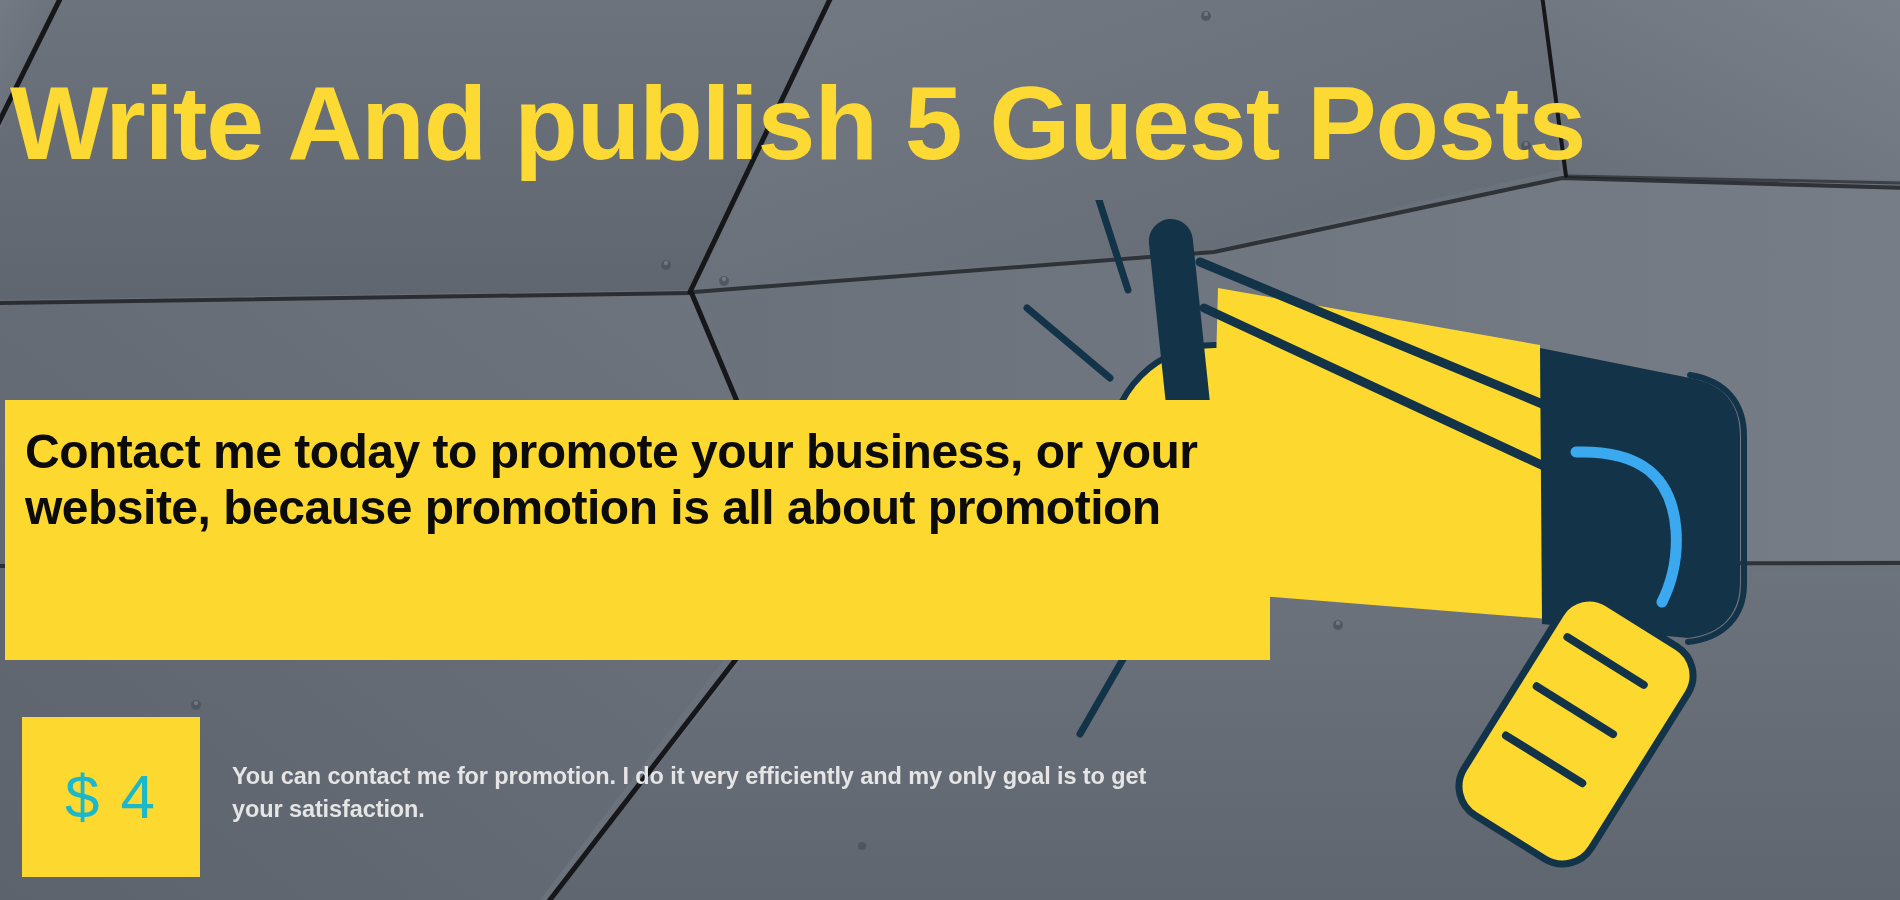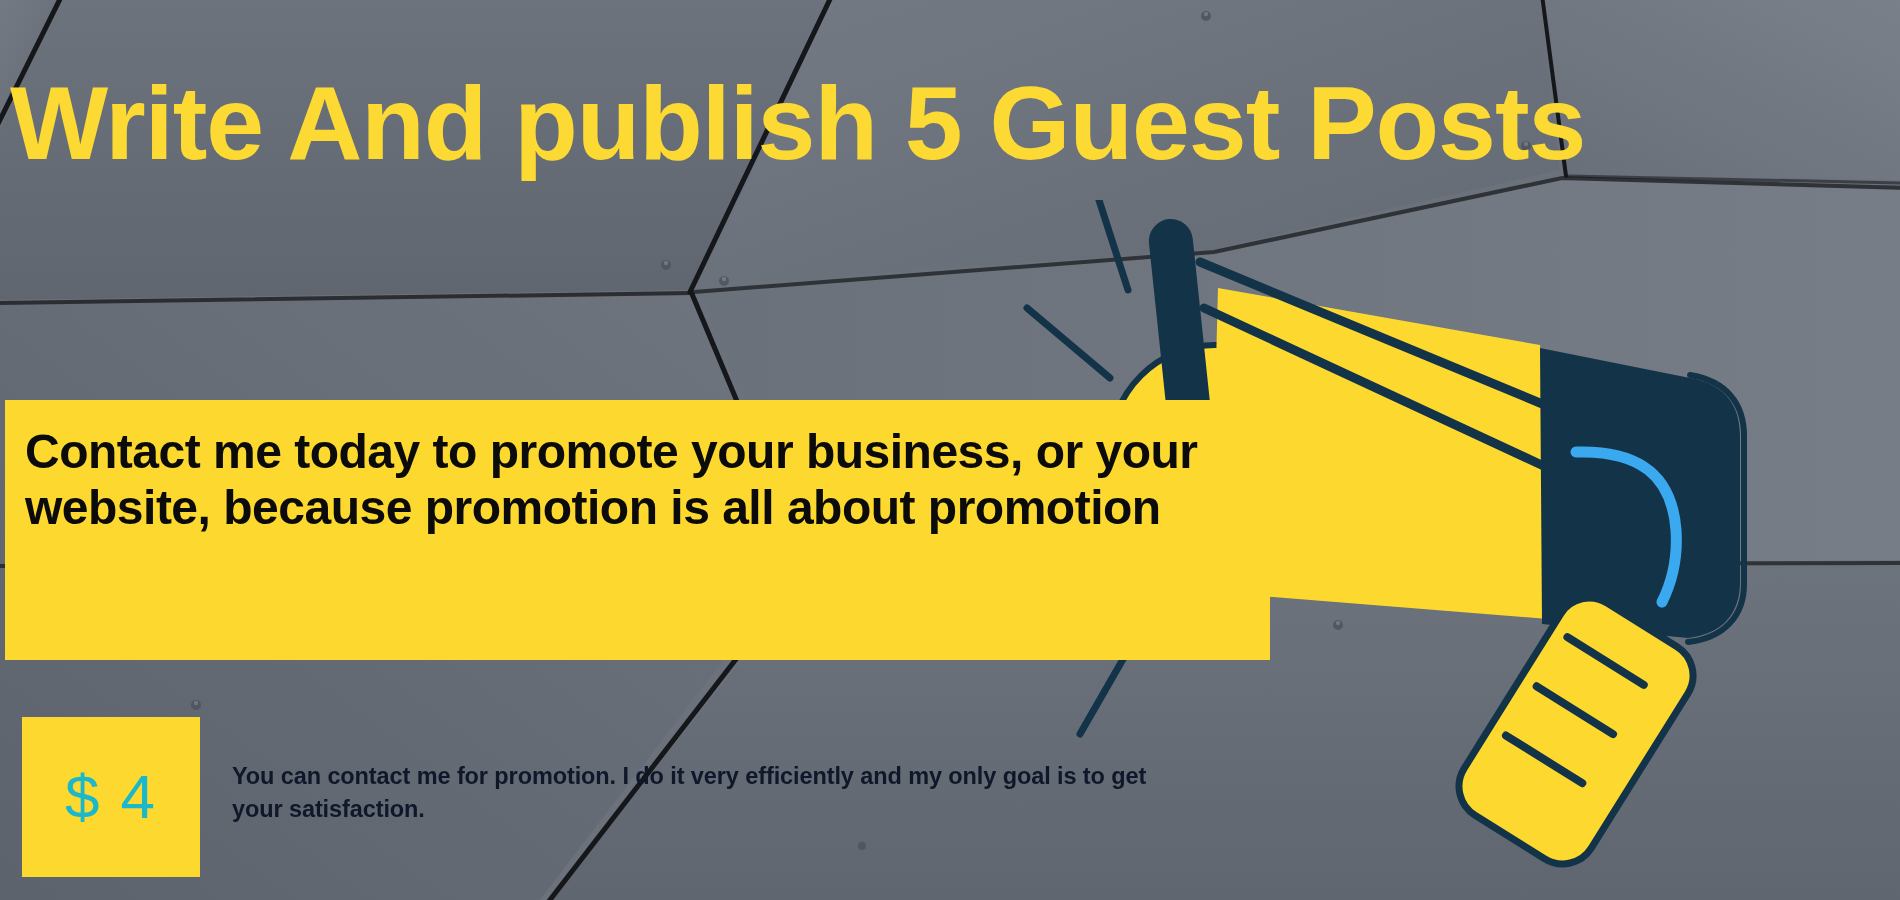--- a/index.html
+++ b/index.html
@@ -74,21 +74,21 @@
     color:#1BB8CC;
     font-size:62px;
     font-weight:400;
     letter-spacing:2px;
     line-height:1;
   }
   #promo-description {
     position:absolute;
     left:232px; top:760px;
     width:940px;
-    color:#0f172a;
+    color:#e5e5e5;
     font-size:23.5px;
     font-weight:bold;
     line-height:1.42;
     letter-spacing:-0.1px;
     z-index:6;
   }
 </style>
 </head>
 <body>
 

